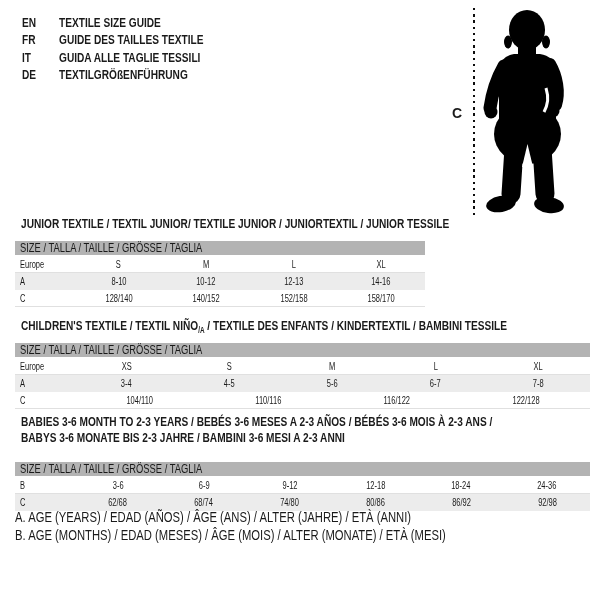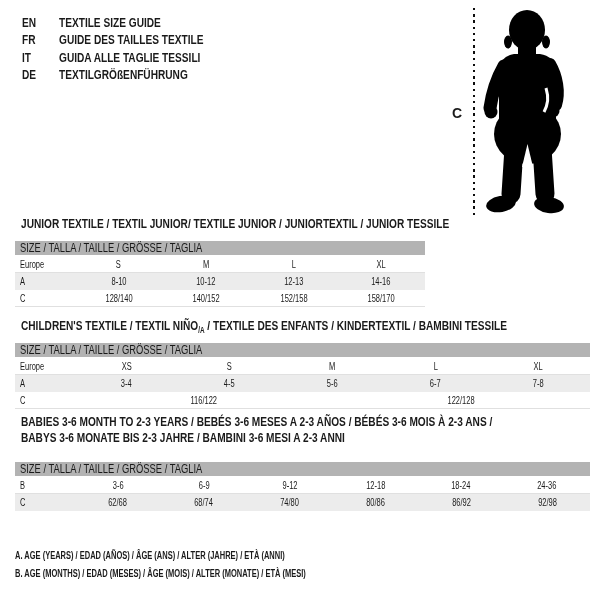--- a/index.html
+++ b/index.html
@@ -31,21 +31,21 @@
   
   .stable { position:absolute; left:15px; }
   .size-bar { height:14px; background:#b3b3b3; display:flex; align-items:center;
     padding-left:5px; margin-bottom:1px; font-size:12.5px; }
   .trow { display:flex; align-items:center; height:16px; border-bottom:1px solid #e0e0e0; font-size:10px; background:#ffffff; }
   .trow.shaded { background:#ececec; border-bottom:1px solid #ececec; }
   .tlabel { width:60px; padding-left:5px; box-sizing:border-box; text-align:left; }
   .tcell { flex:1; text-align:center; }
 
   
-  #footnotes { left:15px; top:547px; font-size:10px; font-weight:bold; }
+  #footnotes { left:15px; top:508px; font-size:15px; font-weight:normal; }
   .fn-line { height:17.5px; display:flex; align-items:center; }
 </style>
 </head>
 <body>
 
 <div id="lang" class="abs">
   <div class="lang-row">
     <span class="lang-code"><span class="cx cx-l">EN</span></span>
     <span class="cx cx-l">TEXTILE SIZE GUIDE</span>
   </div>
@@ -142,20 +142,22 @@
   <div class="trow shaded">
     <div class="tlabel"><span class="cx cx-l">A</span></div>
     <div class="tcell"><span class="cx">3-4</span></div>
     <div class="tcell"><span class="cx">4-5</span></div>
     <div class="tcell"><span class="cx">5-6</span></div>
     <div class="tcell"><span class="cx">6-7</span></div>
     <div class="tcell"><span class="cx">7-8</span></div>
   </div>
   <div class="trow">
     <div class="tlabel"><span class="cx cx-l">C</span></div>
+    <div class="tcell"><span class="cx">104/110</span></div>
+    <div class="tcell"><span class="cx">110/116</span></div>
     <div class="tcell"><span class="cx">116/122</span></div>
     <div class="tcell"><span class="cx">122/128</span></div>
   </div>
 </div>
 
 <div class="sec-heading" style="top:414px;">
   <div><span class="cx cx-l">BABIES 3-6 MONTH TO 2-3 YEARS / BEBÉS 3-6 MESES A 2-3 AÑOS / BÉBÉS 3-6 MOIS À 2-3 ANS /</span></div>
   <div><span class="cx cx-l">BABYS 3-6 MONATE BIS 2-3 JAHRE / BAMBINI 3-6 MESI A 2-3 ANNI</span></div>
 </div>
 <div class="stable" style="top:462px; width:575px;">

